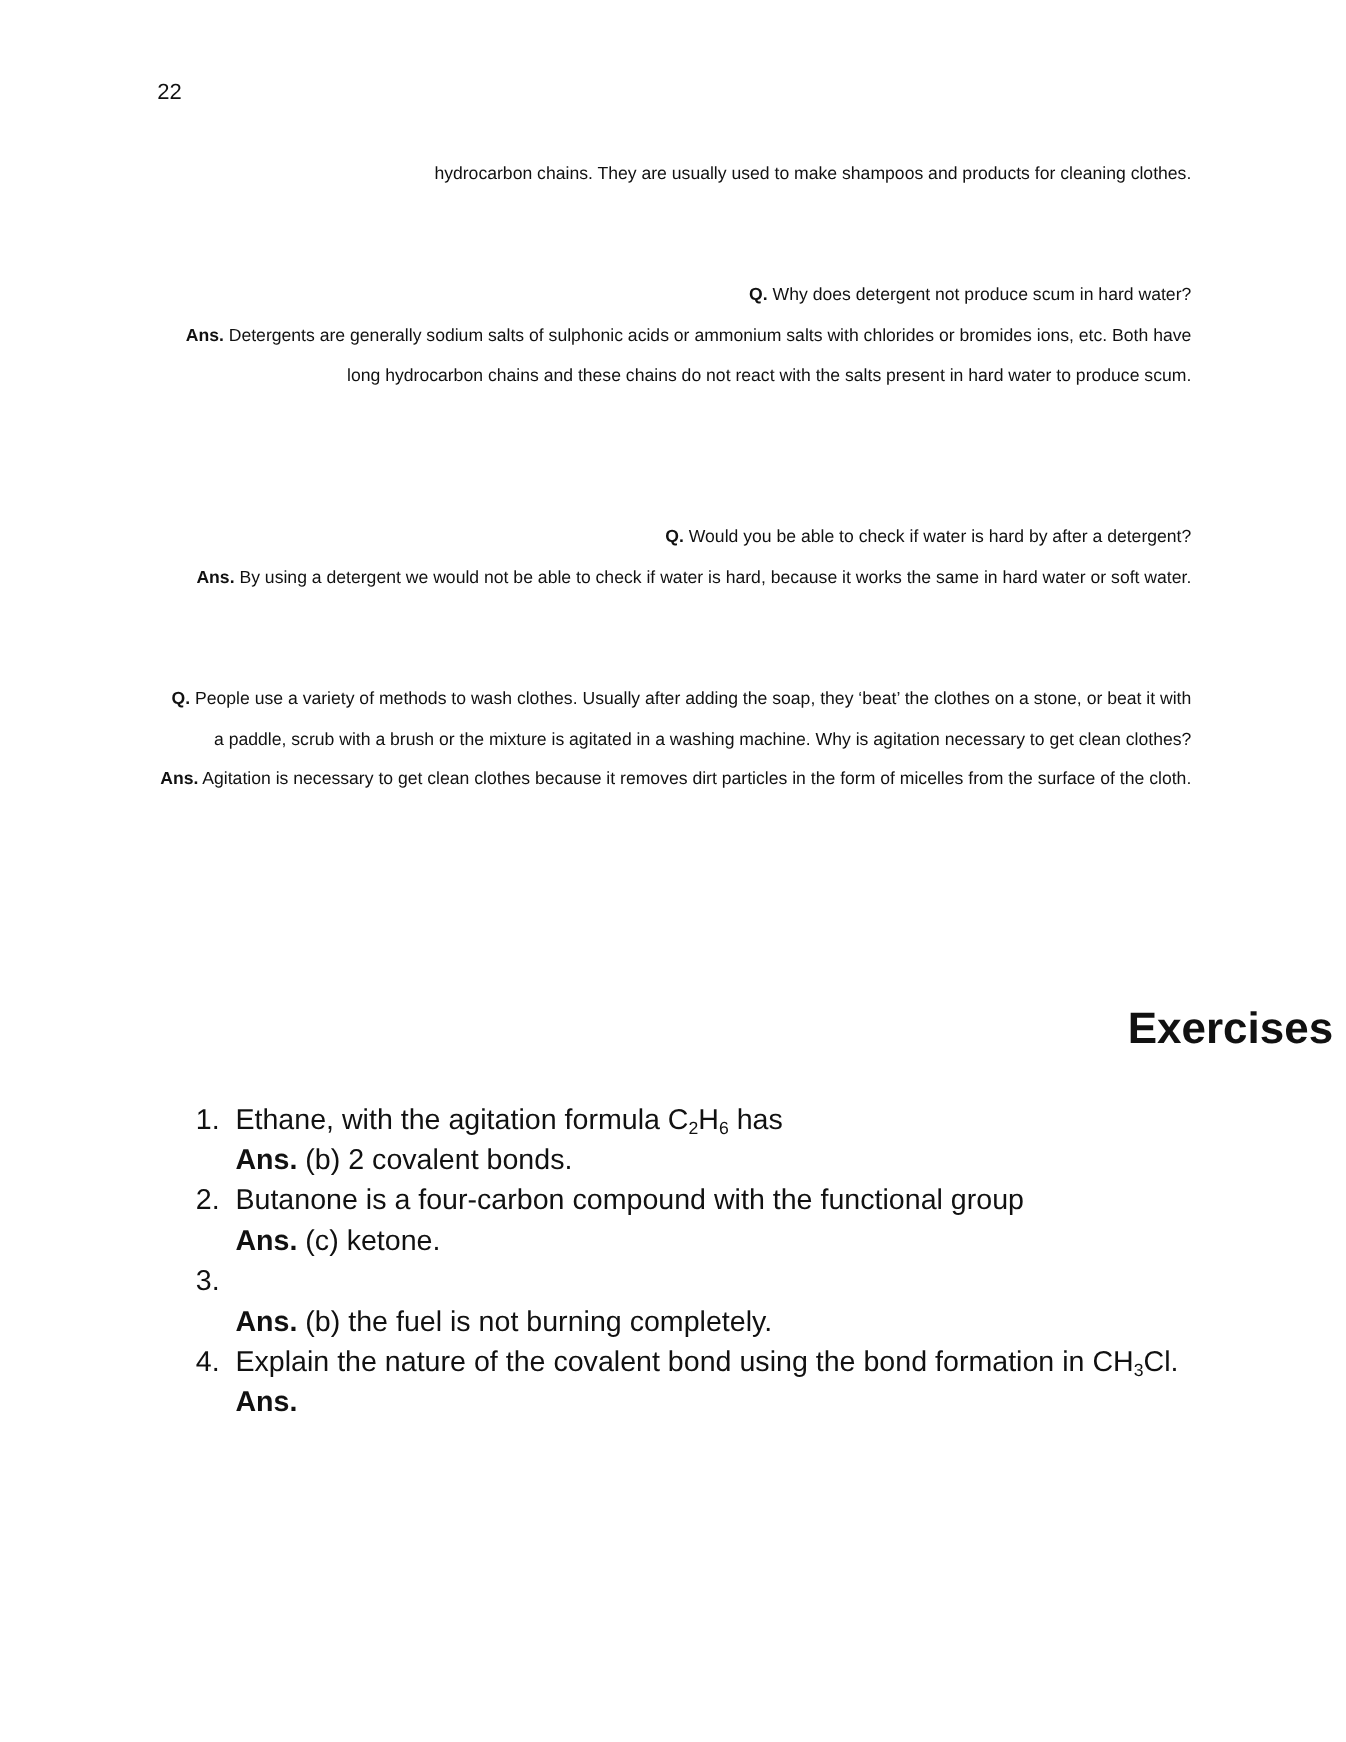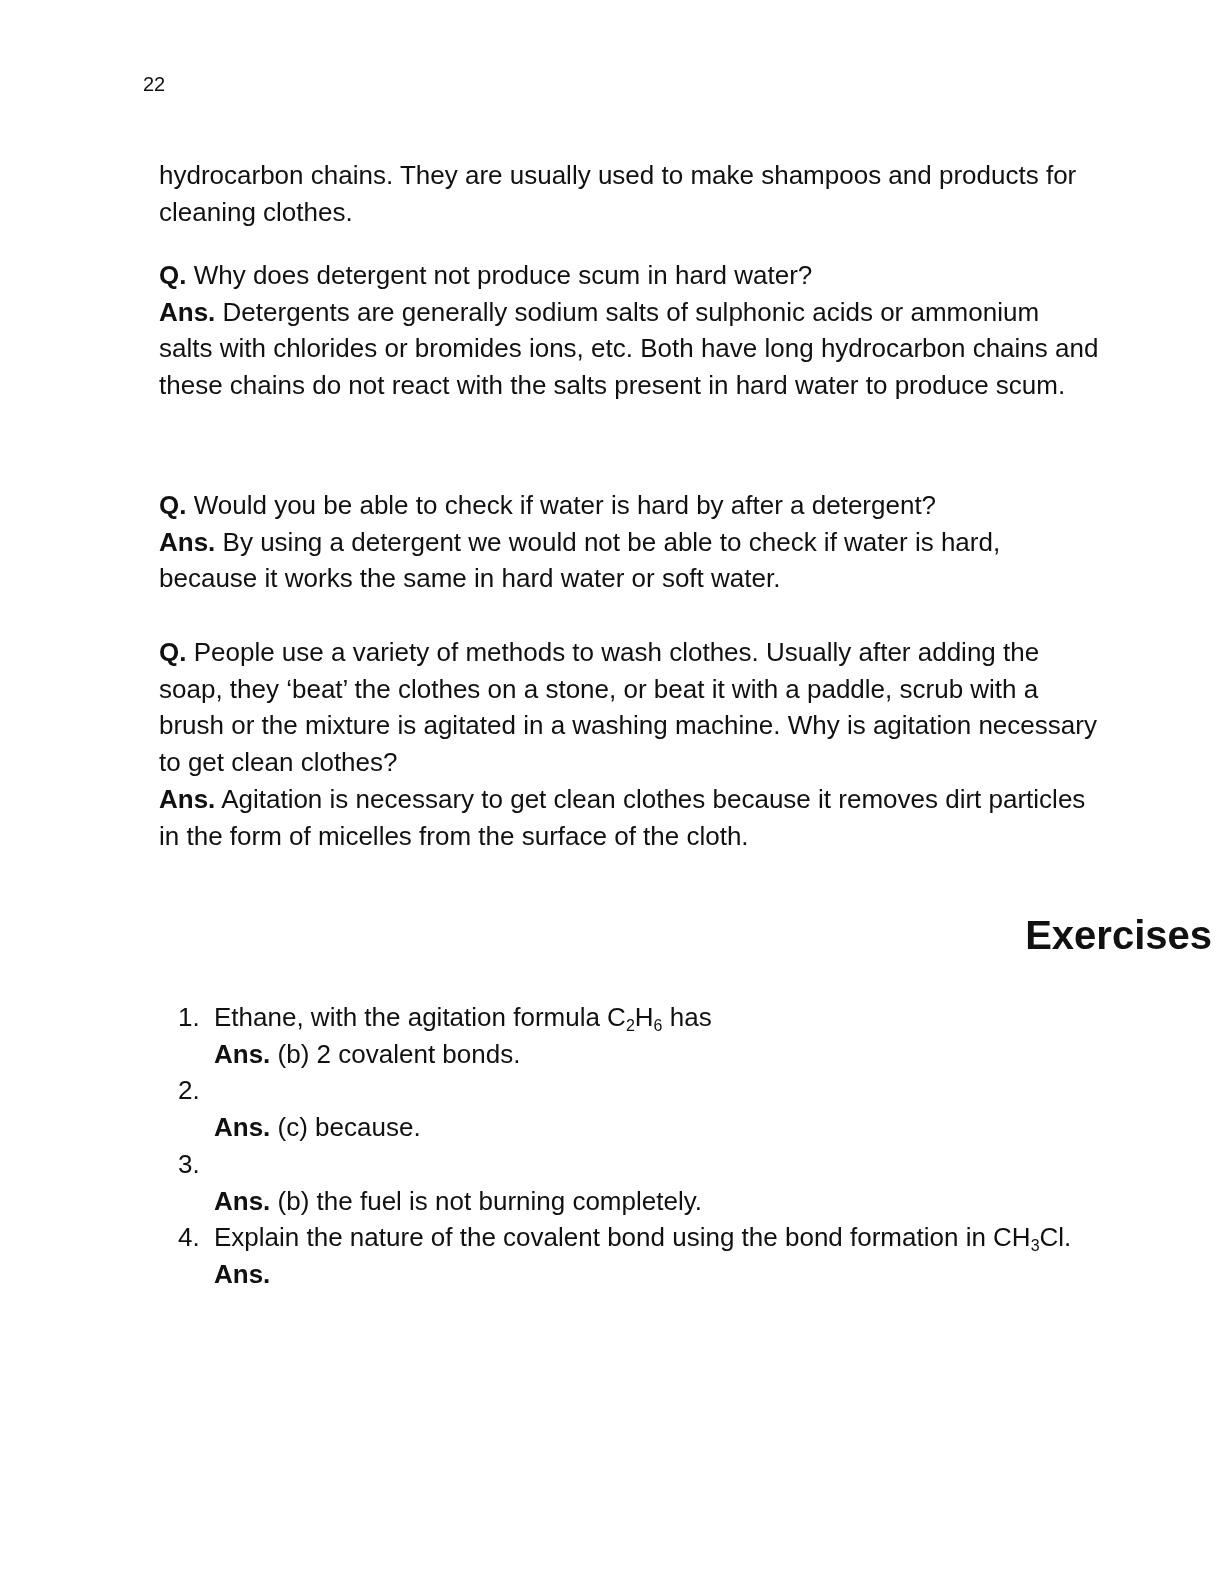--- a/index.html
+++ b/index.html
@@ -1,38 +1,38 @@
 <!DOCTYPE html>
 <html><head>
   <meta charset="utf-8">
   <style>
     html, body { margin: 0; padding: 0; background: #ffffff; }
     body { width: 1224px; height: 1584px; position: relative; overflow: hidden;
            font-family: "Liberation Sans", sans-serif; color: #111111; }
     .page-number { position: absolute; left: 143px; top: 72px; font-size: 20px; line-height: 24px; }
-    .para { position: absolute; left: 143px; width: 940px; font-size: 26px; line-height: 36.7px; margin: 16px; }
+    .para { position: absolute; left: 143px; width: 940px; font-size: 16px; line-height: 36.7px; margin: 0; text-align: right; }
     .para b { font-weight: bold; }
     .heading { position: absolute; left: 0; width: 1212px; top: 910px; text-align: right;
                font-size: 40px; font-weight: bold; line-height: 50px; margin: 0; }
     .ex-list { position: absolute; left: 143px; top: 999px; width: 940px; margin: 0; padding: 0; list-style: none;
                font-size: 26px; line-height: 36.7px; }
     .ex-item { position: relative; padding-left: 71px; }
     .ex-num { position: absolute; left: 35px; top: 0; }
     sub { font-size: 16px; line-height: 0; vertical-align: -5px; }
   </style>
 </head>
 <body>
 
 <div class="page-number">22</div>
 
 <p class="para" style="top:141px;">
   <span>hydrocarbon chains. They are usually used to make shampoos and products for cleaning clothes.</span>
 </p>
 
-<p class="para" style="top:241px;">
+<p class="para" style="top:251px;">
   <b>Q.</b>
   <span>Why does detergent not produce scum in hard water?</span><br>
   <b>Ans.</b>
   <span>Detergents are generally sodium salts of sulphonic acids or ammonium salts with chlorides or bromides ions, etc. Both have long hydrocarbon chains and these chains do not react with the salts present in hard water to produce scum.</span>
 </p>
 
 <p class="para" style="top:471px;">
   <b>Q.</b>
   <span>Would you be able to check if water is hard by after a detergent?</span><br>
   <b>Ans.</b>
@@ -50,23 +50,23 @@
 
 <ol class="ex-list">
   <li class="ex-item">
     <span class="ex-num">1.</span>
     <span><span>Ethane, with the agitation formula C</span><sub>2</sub><span>H</span><sub>6</sub><span> has</span></span><br>
     <b>Ans.</b>
     <span>(b) 2 covalent bonds.</span>
   </li>
   <li class="ex-item">
     <span class="ex-num">2.</span>
-    <br>
+    <span>Butanone is a four-carbon compound with the functional group</span><br>
     <b>Ans.</b>
-    <span>(c) because.</span>
+    <span>(c) ketone.</span>
   </li>
   <li class="ex-item">
     <span class="ex-num">3.</span>
     <br>
     <b>Ans.</b>
     <span>(b) the fuel is not burning completely.</span>
   </li>
   <li class="ex-item">
     <span class="ex-num">4.</span>
     <span><span>Explain the nature of the covalent bond using the bond formation in CH</span><sub>3</sub><span>Cl.</span></span><br>

